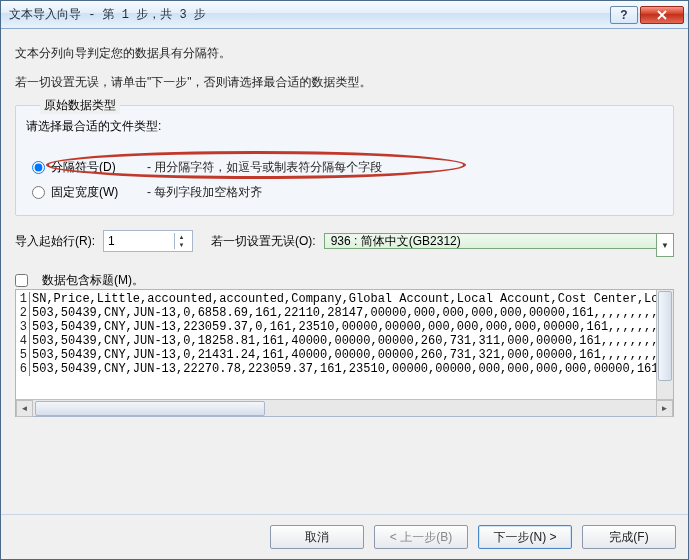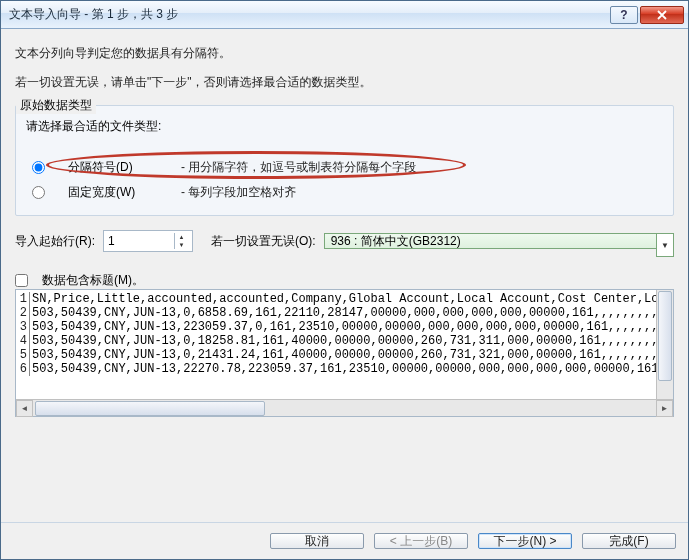--- a/index.html
+++ b/index.html
@@ -20,21 +20,21 @@
   }
   .titlebar {
     height: 28px;
     background: linear-gradient(#f7fbff, #e4eef9 45%, #cfe1f5 46%, #e8f2fc);
     border-bottom: 1px solid #8aa8c8;
     display: flex;
     align-items: center;
     padding: 0 4px 0 8px;
     color: #1a2a3a;
   }
-  .titlebar .title { flex: 1; }
+  .titlebar .title { flex: 1; font-family: Liberation Mono, monospace; }
   .tb-btn {
     width: 28px; height: 18px;
     margin-left: 2px;
     border: 1px solid #6a88a8;
     border-radius: 2px;
     display: flex; align-items: center; justify-content: center;
     background: linear-gradient(#f3f8fe,#d9e8f8);
   }
   .tb-close {
     width: 44px;
@@ -50,30 +50,30 @@
   .group {
     border: 1px solid #c9d6e4;
     border-radius: 2px;
     margin-top: 8px;
     padding: 8px 10px 10px 10px;
     background: #f3f6fa;
     position: relative;
   }
   .group-title {
     position: absolute;
-    top: -9px; left: 0;
+    top: -9px; left: 24px;
     background: #f0f0f0;
     padding: 0 4px;
   }
   .group-sub { margin: 4px 0 20px 0; }
 
   .radio-row {
     display: flex; align-items: center;
     padding: 4px 6px;
-    gap: 23px;
+    gap: 6px;
   }
   .radio-label { min-width: 90px; }
   .radio-desc { color: #222; }
 
   .ellipse-wrap {
     position: relative;
   }
   .ellipse {
     position: absolute;
     left: 20px; top: -4px;
@@ -165,21 +165,21 @@
     background:linear-gradient(#f4f6fa,#d7dfec); border:1px solid #a8b8c8; border-radius:2px;
   }
 
   .footer {
     border-top:1px solid #c9d6e4;
     padding:10px 12px;
     display:flex; justify-content:flex-end; gap:10px;
     background:#f0f0f0;
   }
   .btn {
-    min-width:94px; height:16px;
+    min-width:94px; height:24px;
     border:1px solid #8a9aac;
     background:linear-gradient(#fefefe,#e6e9ee);
     display:flex; align-items:center; justify-content:center;
     border-radius:2px;
     color:#222;
   }
   .btn.disabled { color:#888;text-align:center; }
   .btn.default { border:1px solid #4a88c8; box-shadow:0 0 0 1px #cfe4fa inset; }
   input[type=radio],input[type=checkbox]{ margin:0; }
 </style>

